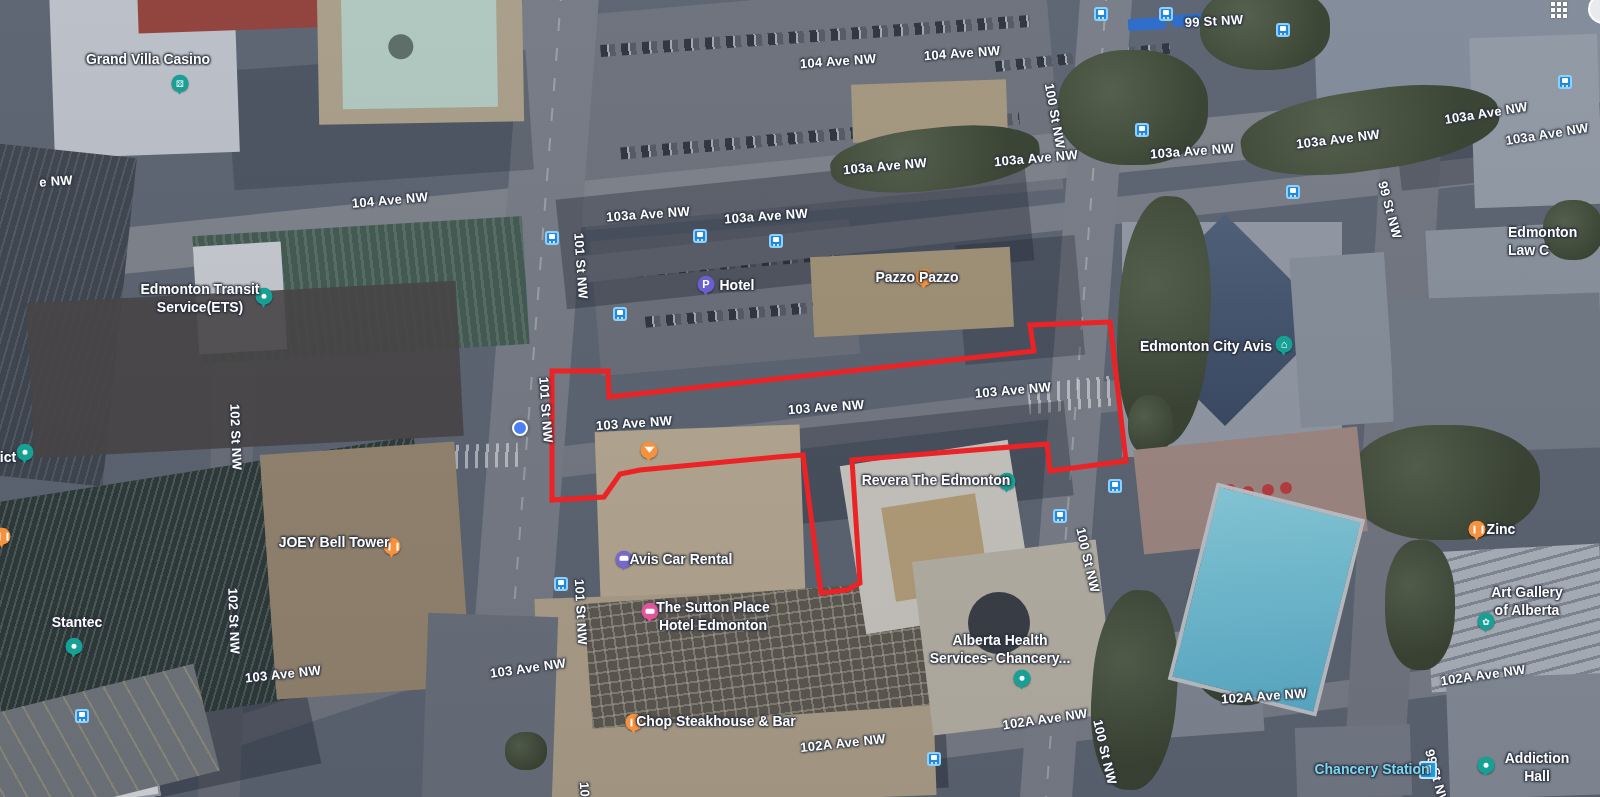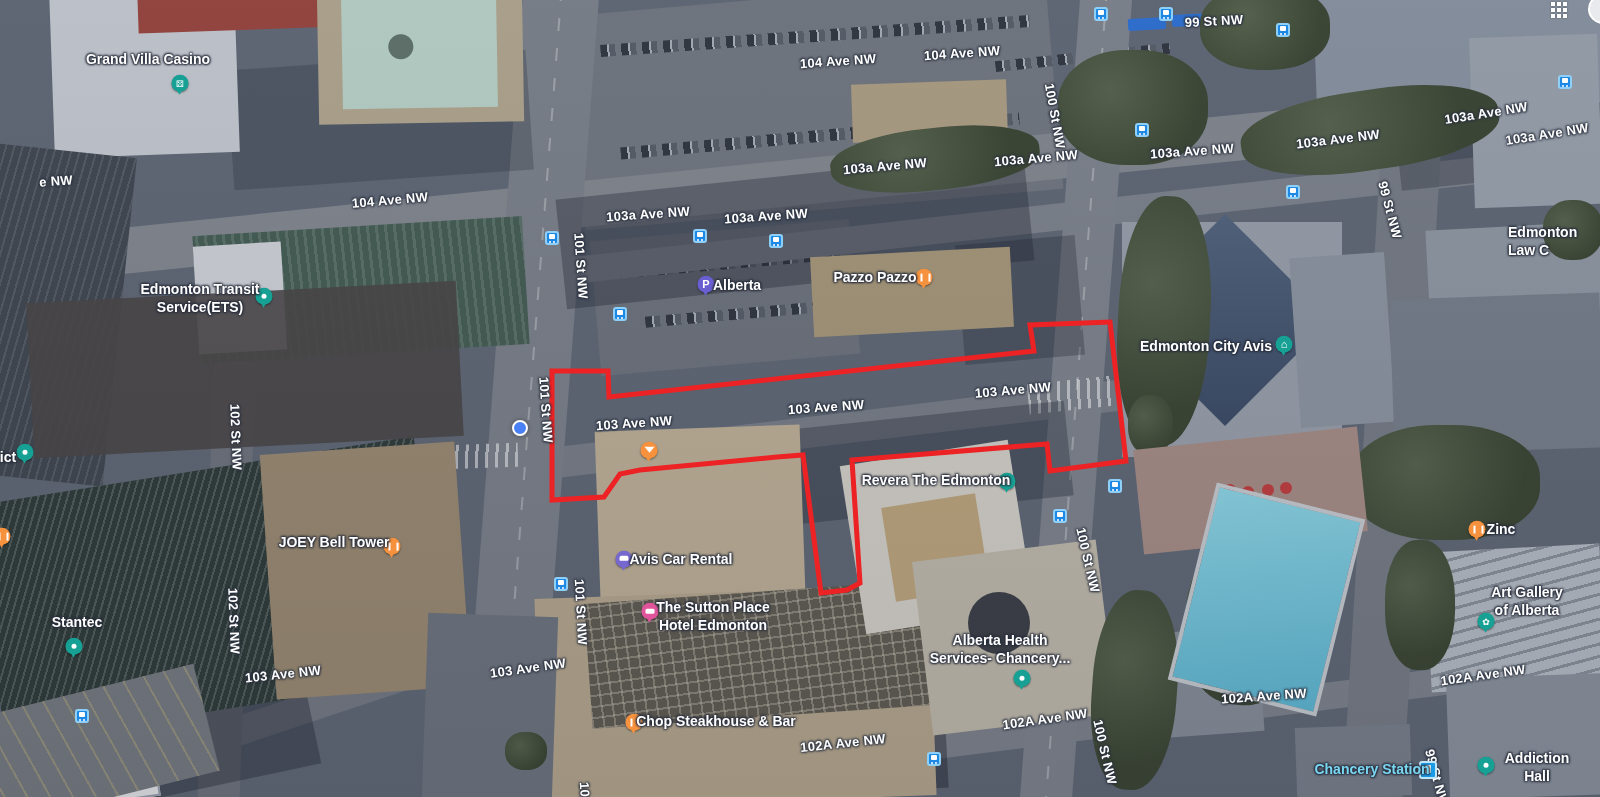--- a/index.html
+++ b/index.html
@@ -362,23 +362,23 @@
       </div>
     </div>
 
   <div id="poi-labels">
 
       <div class="poi-label a-center" style="left: 148px; top: 60px;">Grand Villa Casino</div>
 
       <div class="poi-label a-center" style="left: 200px; top: 298px;">Edmonton Transit
 Service(ETS)</div>
 
-      <div class="poi-label a-center" style="left: 737px; top: 286px;">Alberta</div>
-
-      <div class="poi-label a-center" style="left: 875px; top: 278px; text-align: right;">Pazzo Pazzo</div>
+      <div class="poi-label a-center" style="left: 737px; top: 286px;">Hotel</div>
+
+      <div class="poi-label a-center" style="left: 917px; top: 278px; text-align: right;">Pazzo Pazzo</div>
 
       <div class="poi-label a-center" style="left: 1206px; top: 347px;">Edmonton City Avis</div>
 
       <div class="poi-label a-left" style="left: 1508px; top: 241px;">Edmonton Law C</div>
 
       <div class="poi-label a-center" style="left: 334px; top: 543px;">JOEY Bell Tower</div>
 
       <div class="poi-label a-center" style="left: 77px; top: 623px;">Stantec</div>
 
       <div class="poi-label a-center" style="left: 8px; top: 458px;">ict</div>

